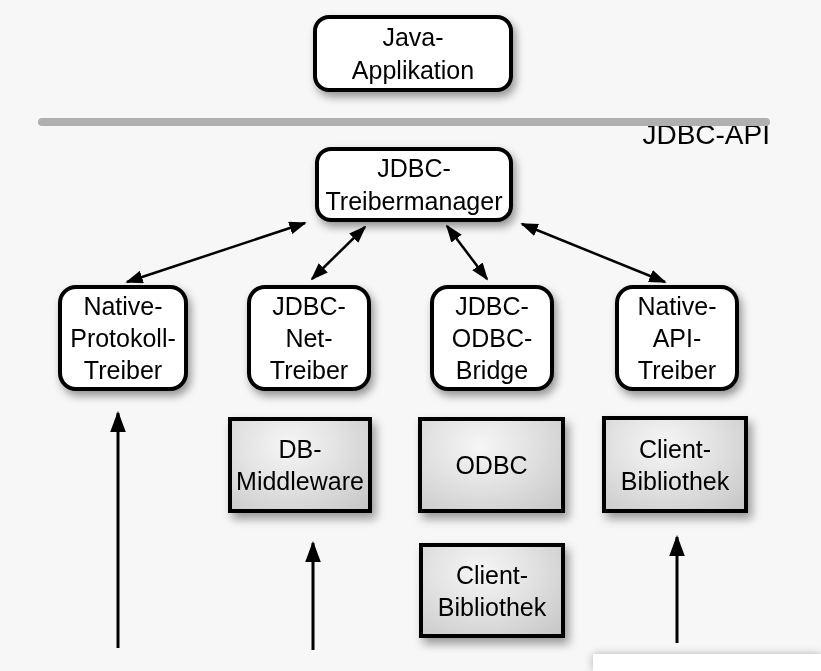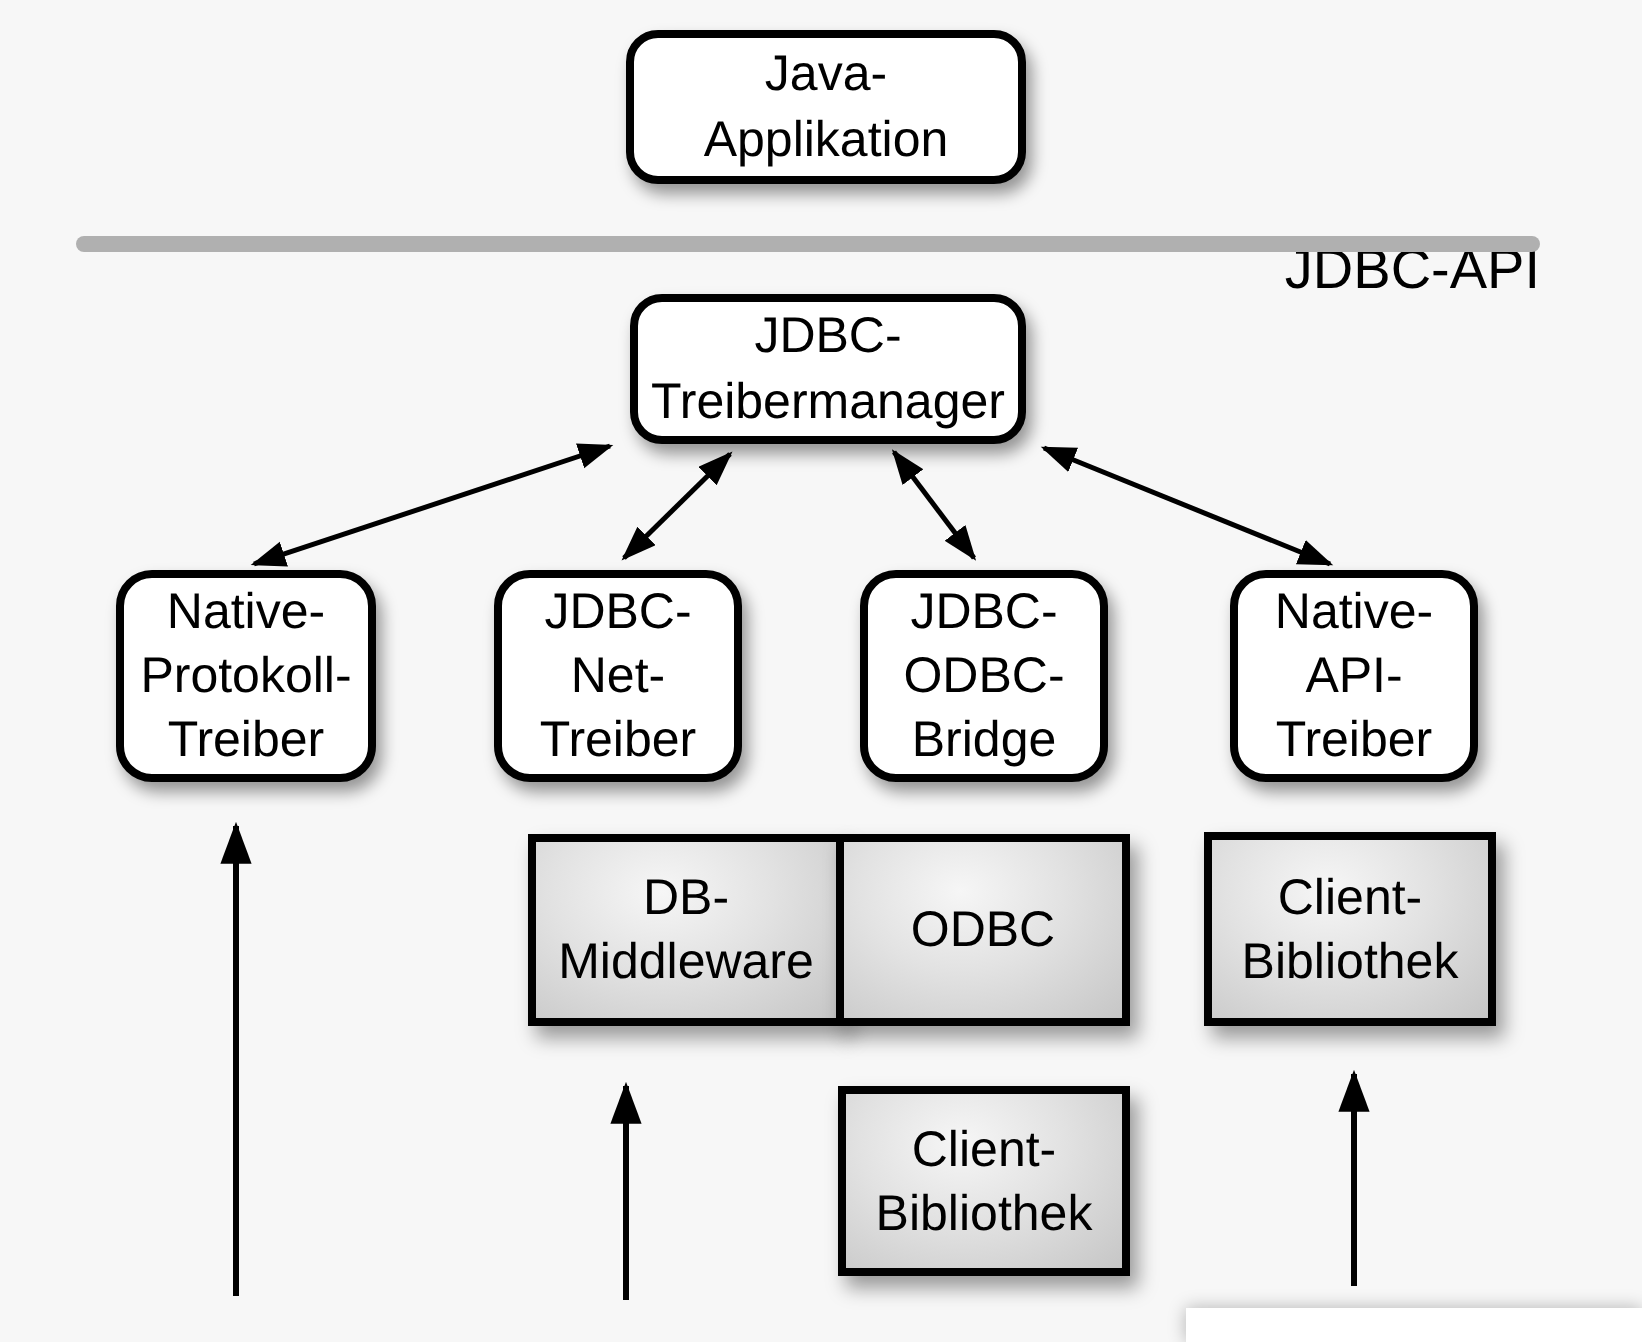--- a/index.html
+++ b/index.html
@@ -40,21 +40,21 @@
     position:absolute; left:593px; top:654px; width:228px; height:17px;
     background:#ffffff; box-shadow:0 0 9px rgba(0,0,0,0.28);
   }
   
   .b-java   { left:313px; top:15px;  width:200px; height:77px;  line-height:33px; }
   .b-mgr    { left:315px; top:147px; width:198px; height:75px;  line-height:33px; }
   .b-nproto { left:58px;  top:285px; width:130px; height:106px; border-radius:18px; }
   .b-net    { left:247px; top:285px; width:124px; height:106px; border-radius:18px; }
   .b-bridge { left:430px; top:285px; width:124px; height:106px; border-radius:18px; }
   .b-napi   { left:615px; top:285px; width:124px; height:106px; border-radius:18px; }
-  .b-mw     { left:228px; top:417px; width:158px; height:96px;margin-left:36px; }
+  .b-mw     { left:228px; top:417px; width:144px; height:96px; }
   .b-odbc   { left:418px; top:417px; width:147px; height:96px;text-align:right; }
   .b-clibr  { left:602px; top:416px; width:146px; height:97px; }
   .b-clibb  { left:419px; top:543px; width:146px; height:95px; }
 </style>
 </head>
 <body>
 
 <div class="stage">
 
   <svg class="arrow-layer" xmlns="http://www.w3.org/2000/svg">

